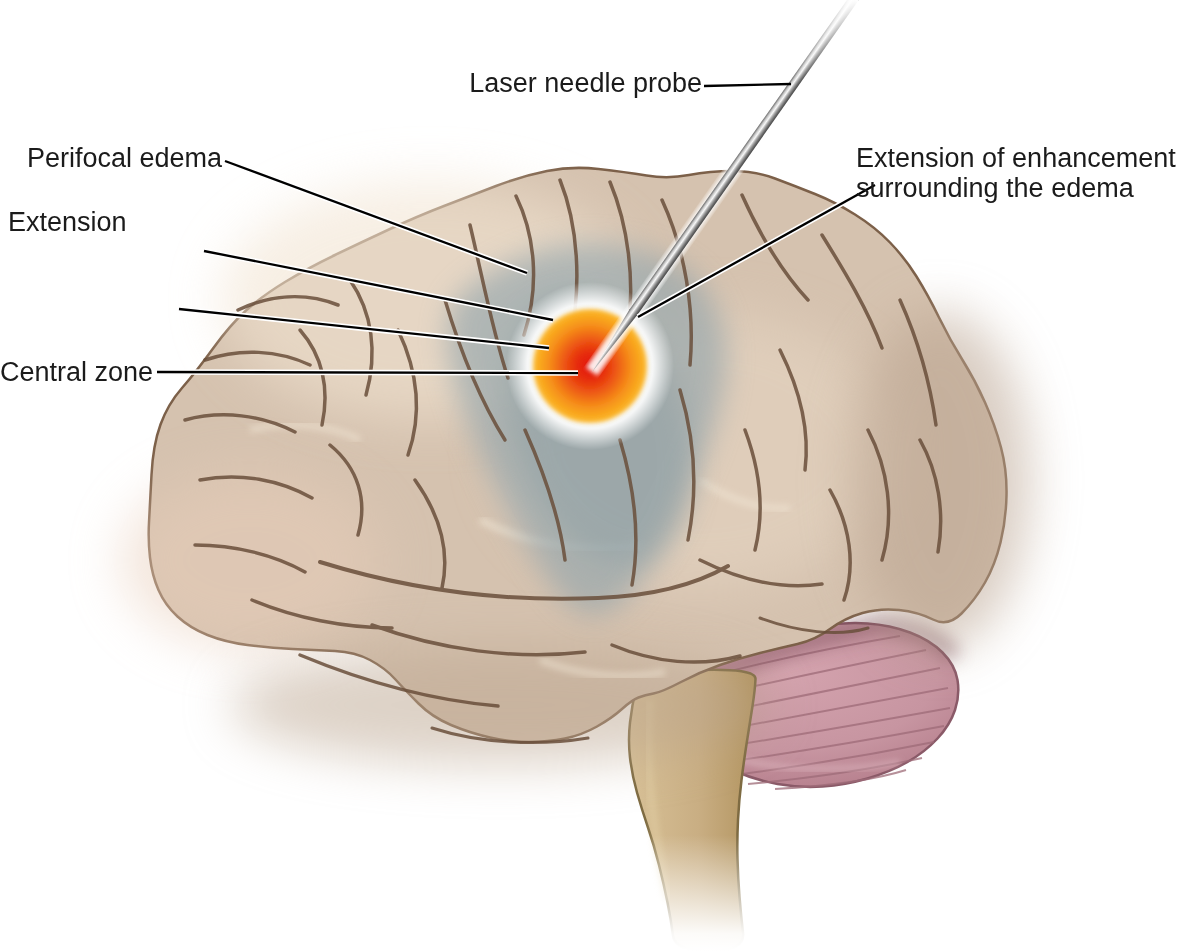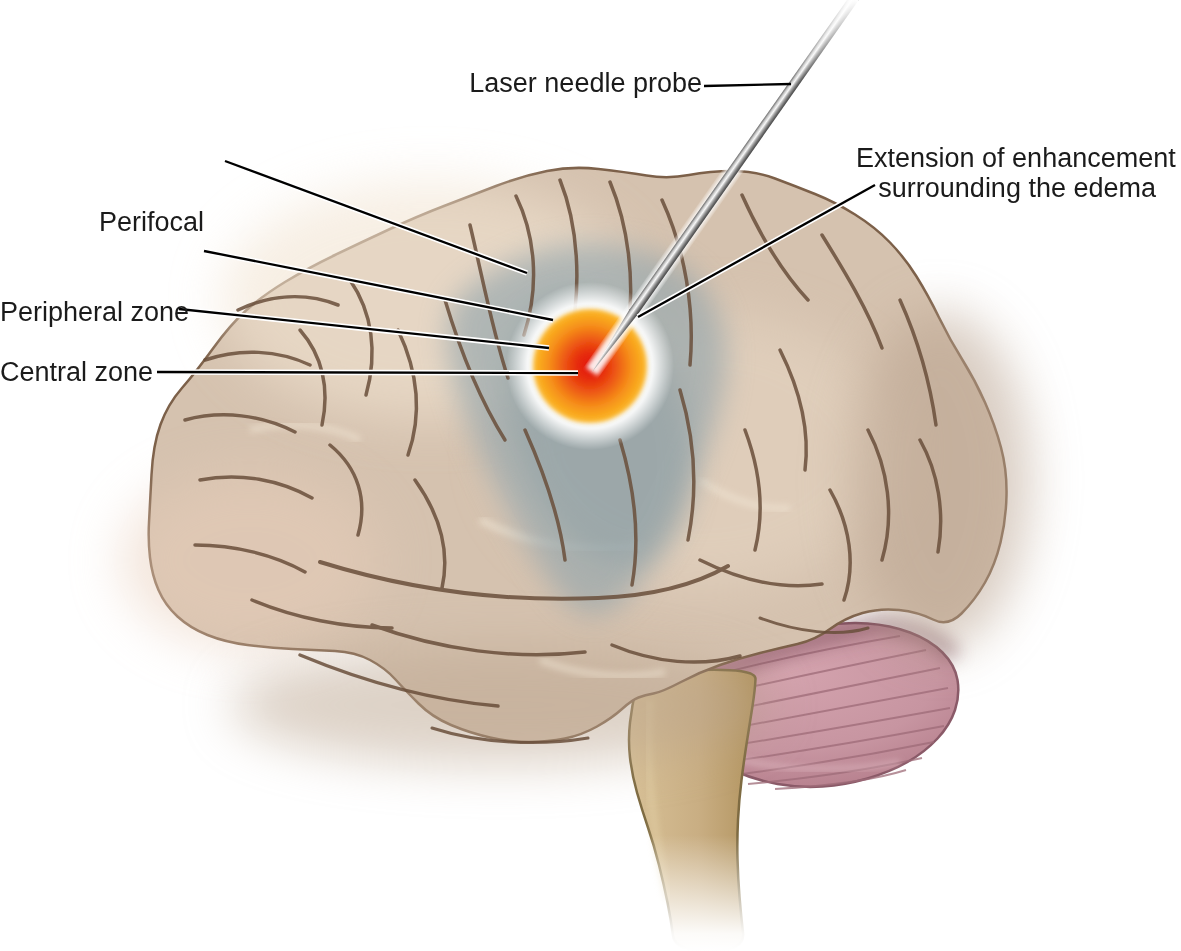--- a/index.html
+++ b/index.html
@@ -12,21 +12,21 @@
   }
   .stage svg{position:absolute;left:0;top:0;}
   .label{
     position:absolute;
     font-size:27px;
     line-height:30px;
     color:#1b1b1b;
     white-space:nowrap;
   }
   .r{text-align:right;}
-  .c{text-align:right;}
+  .c{text-align:left;}
 </style>
 </head>
 <body>
 
 <div class="stage">
 
 <svg width="1181" height="951" viewBox="0 0 1181 951">
   <defs>
     <filter id="b2">
           <feGaussianBlur stdDeviation="2"></feGaussianBlur>
@@ -197,26 +197,26 @@
       <path d="M204,251 L553,320"></path>
       <path d="M179,309 L549,348"></path>
       <path d="M157,372 L578,373"></path>
       <path d="M875,185 L638,317"></path>
     </g>
   </g>
 </svg>
 
 <div class="label r" style="left:402px;top:68px;width:300px;">Laser needle probe</div>
 
+<div class="label r" style="left:0px;top:143px;width:222px;">Perifocal edema</div>
 
 <div class="label c" style="left:8px;top:207px;width:196px;">
-  <div>Perifocal</div>
+  <div>Extension</div>
 </div>
 
-<div class="label r" style="left:0px;top:297px;width:176px;">Peripheral zone</div>
 
 <div class="label r" style="left:0px;top:357px;width:152px;">Central zone</div>
 
 <div class="label c" style="left:856px;top:143px;width:300px;">
   <div>Extension of enhancement</div>
   <div>surrounding the edema</div>
 </div>
 
 </div>
 

